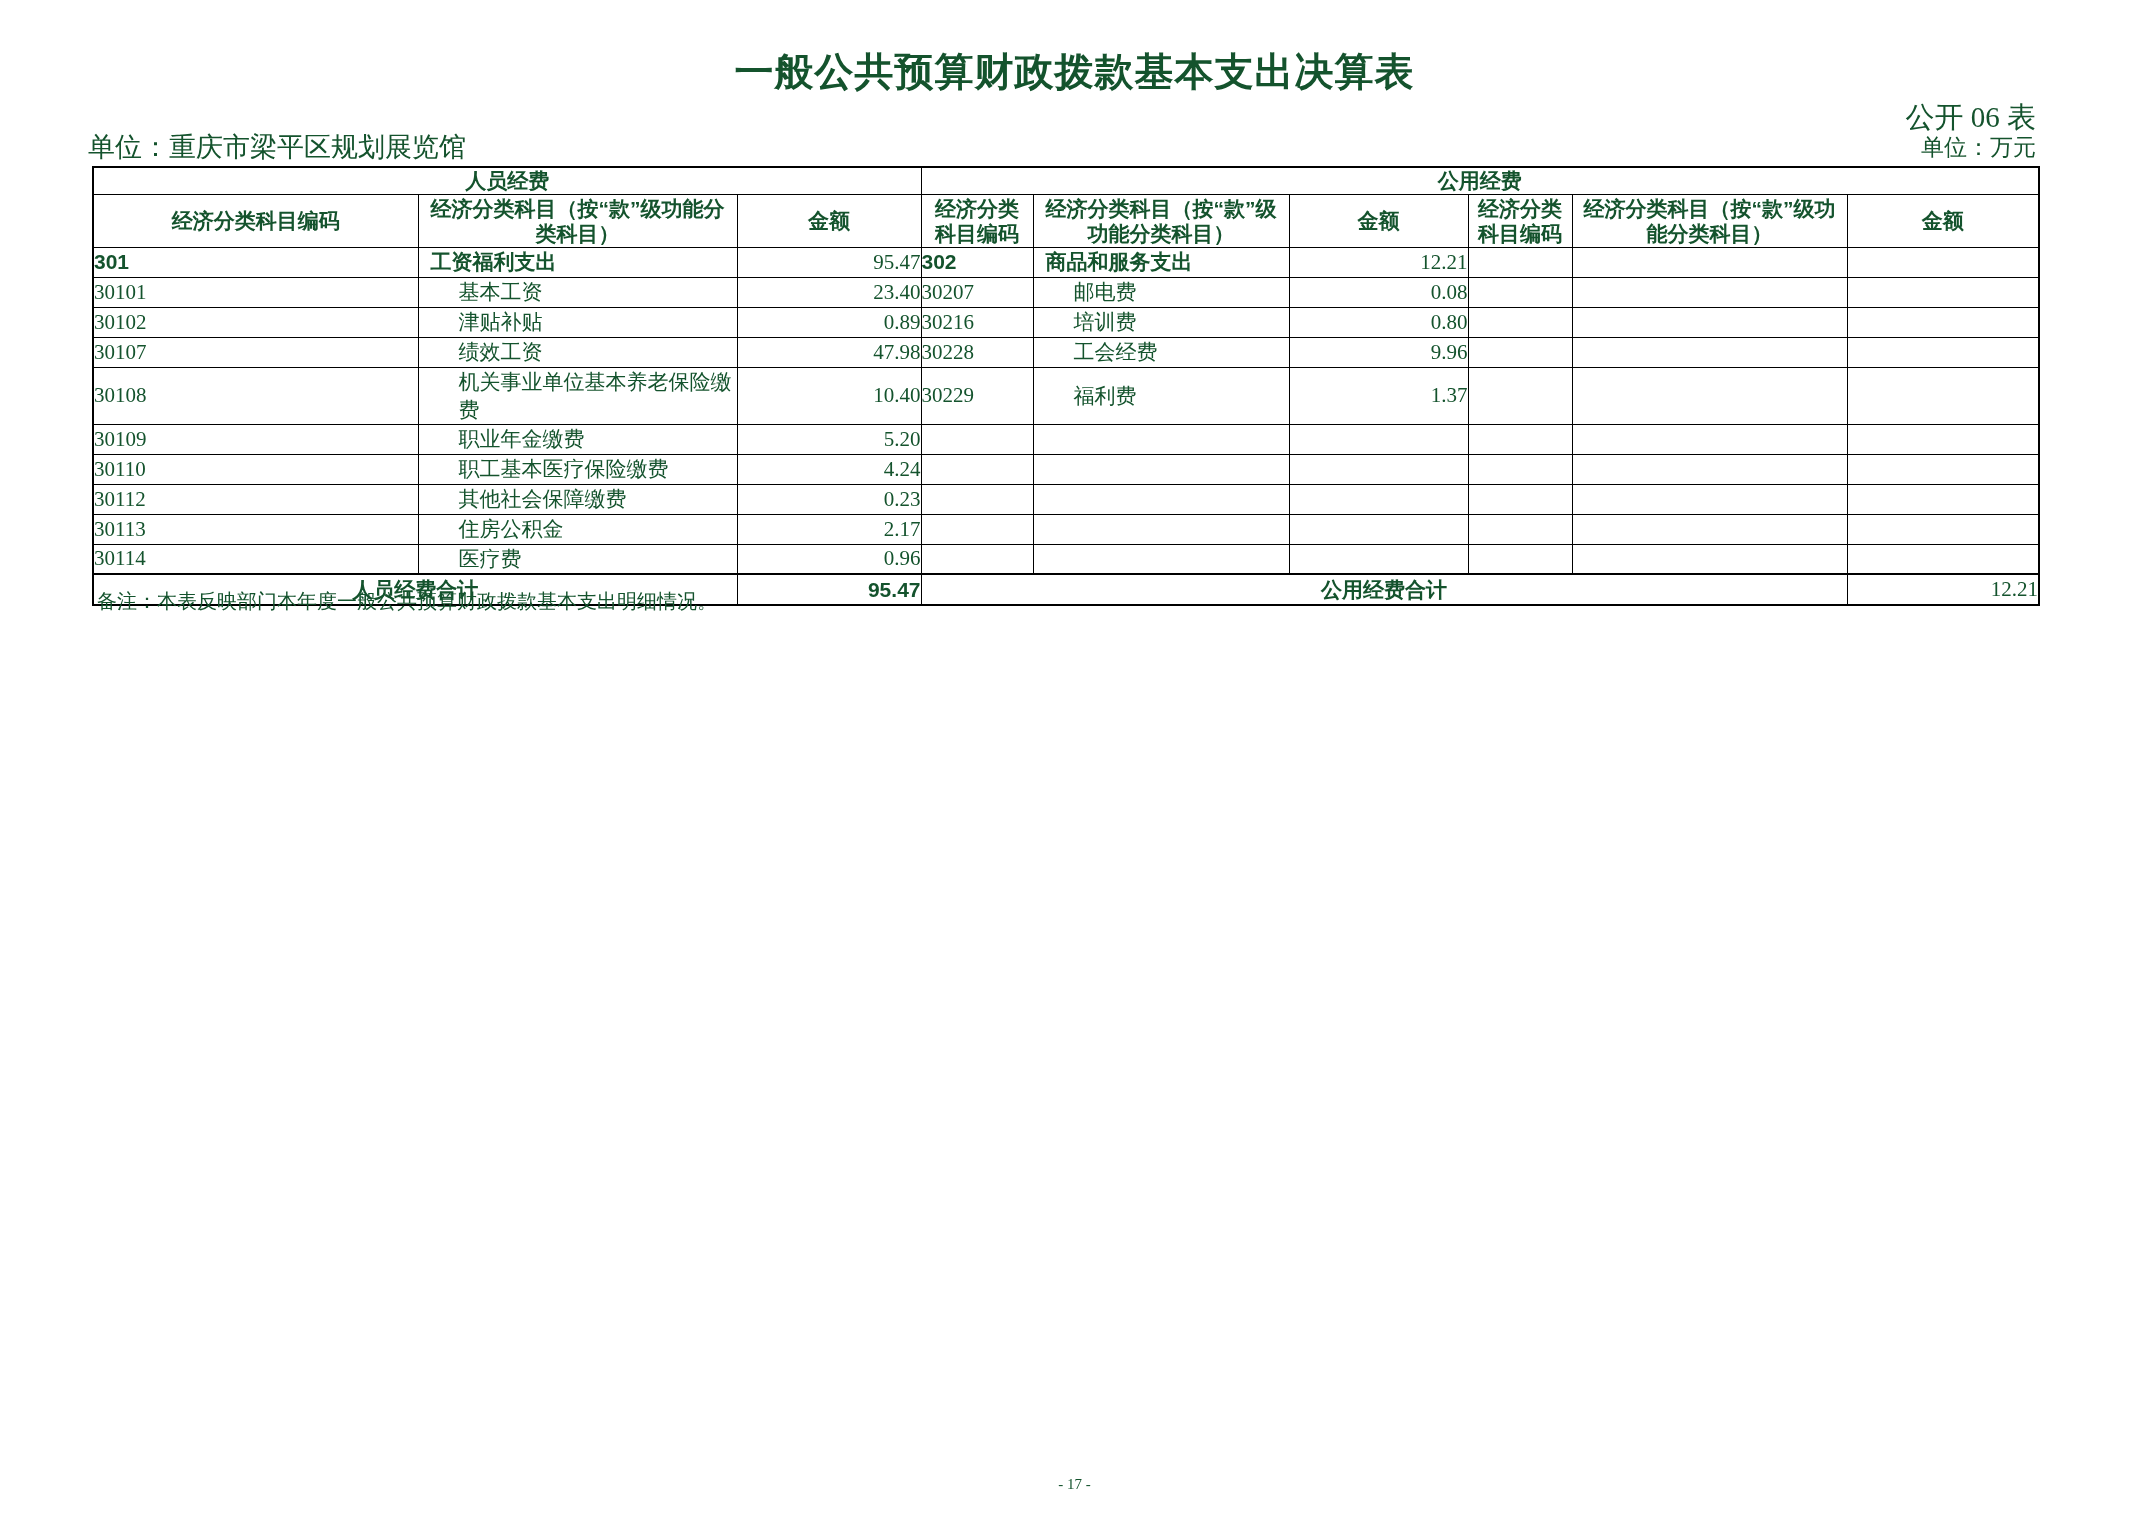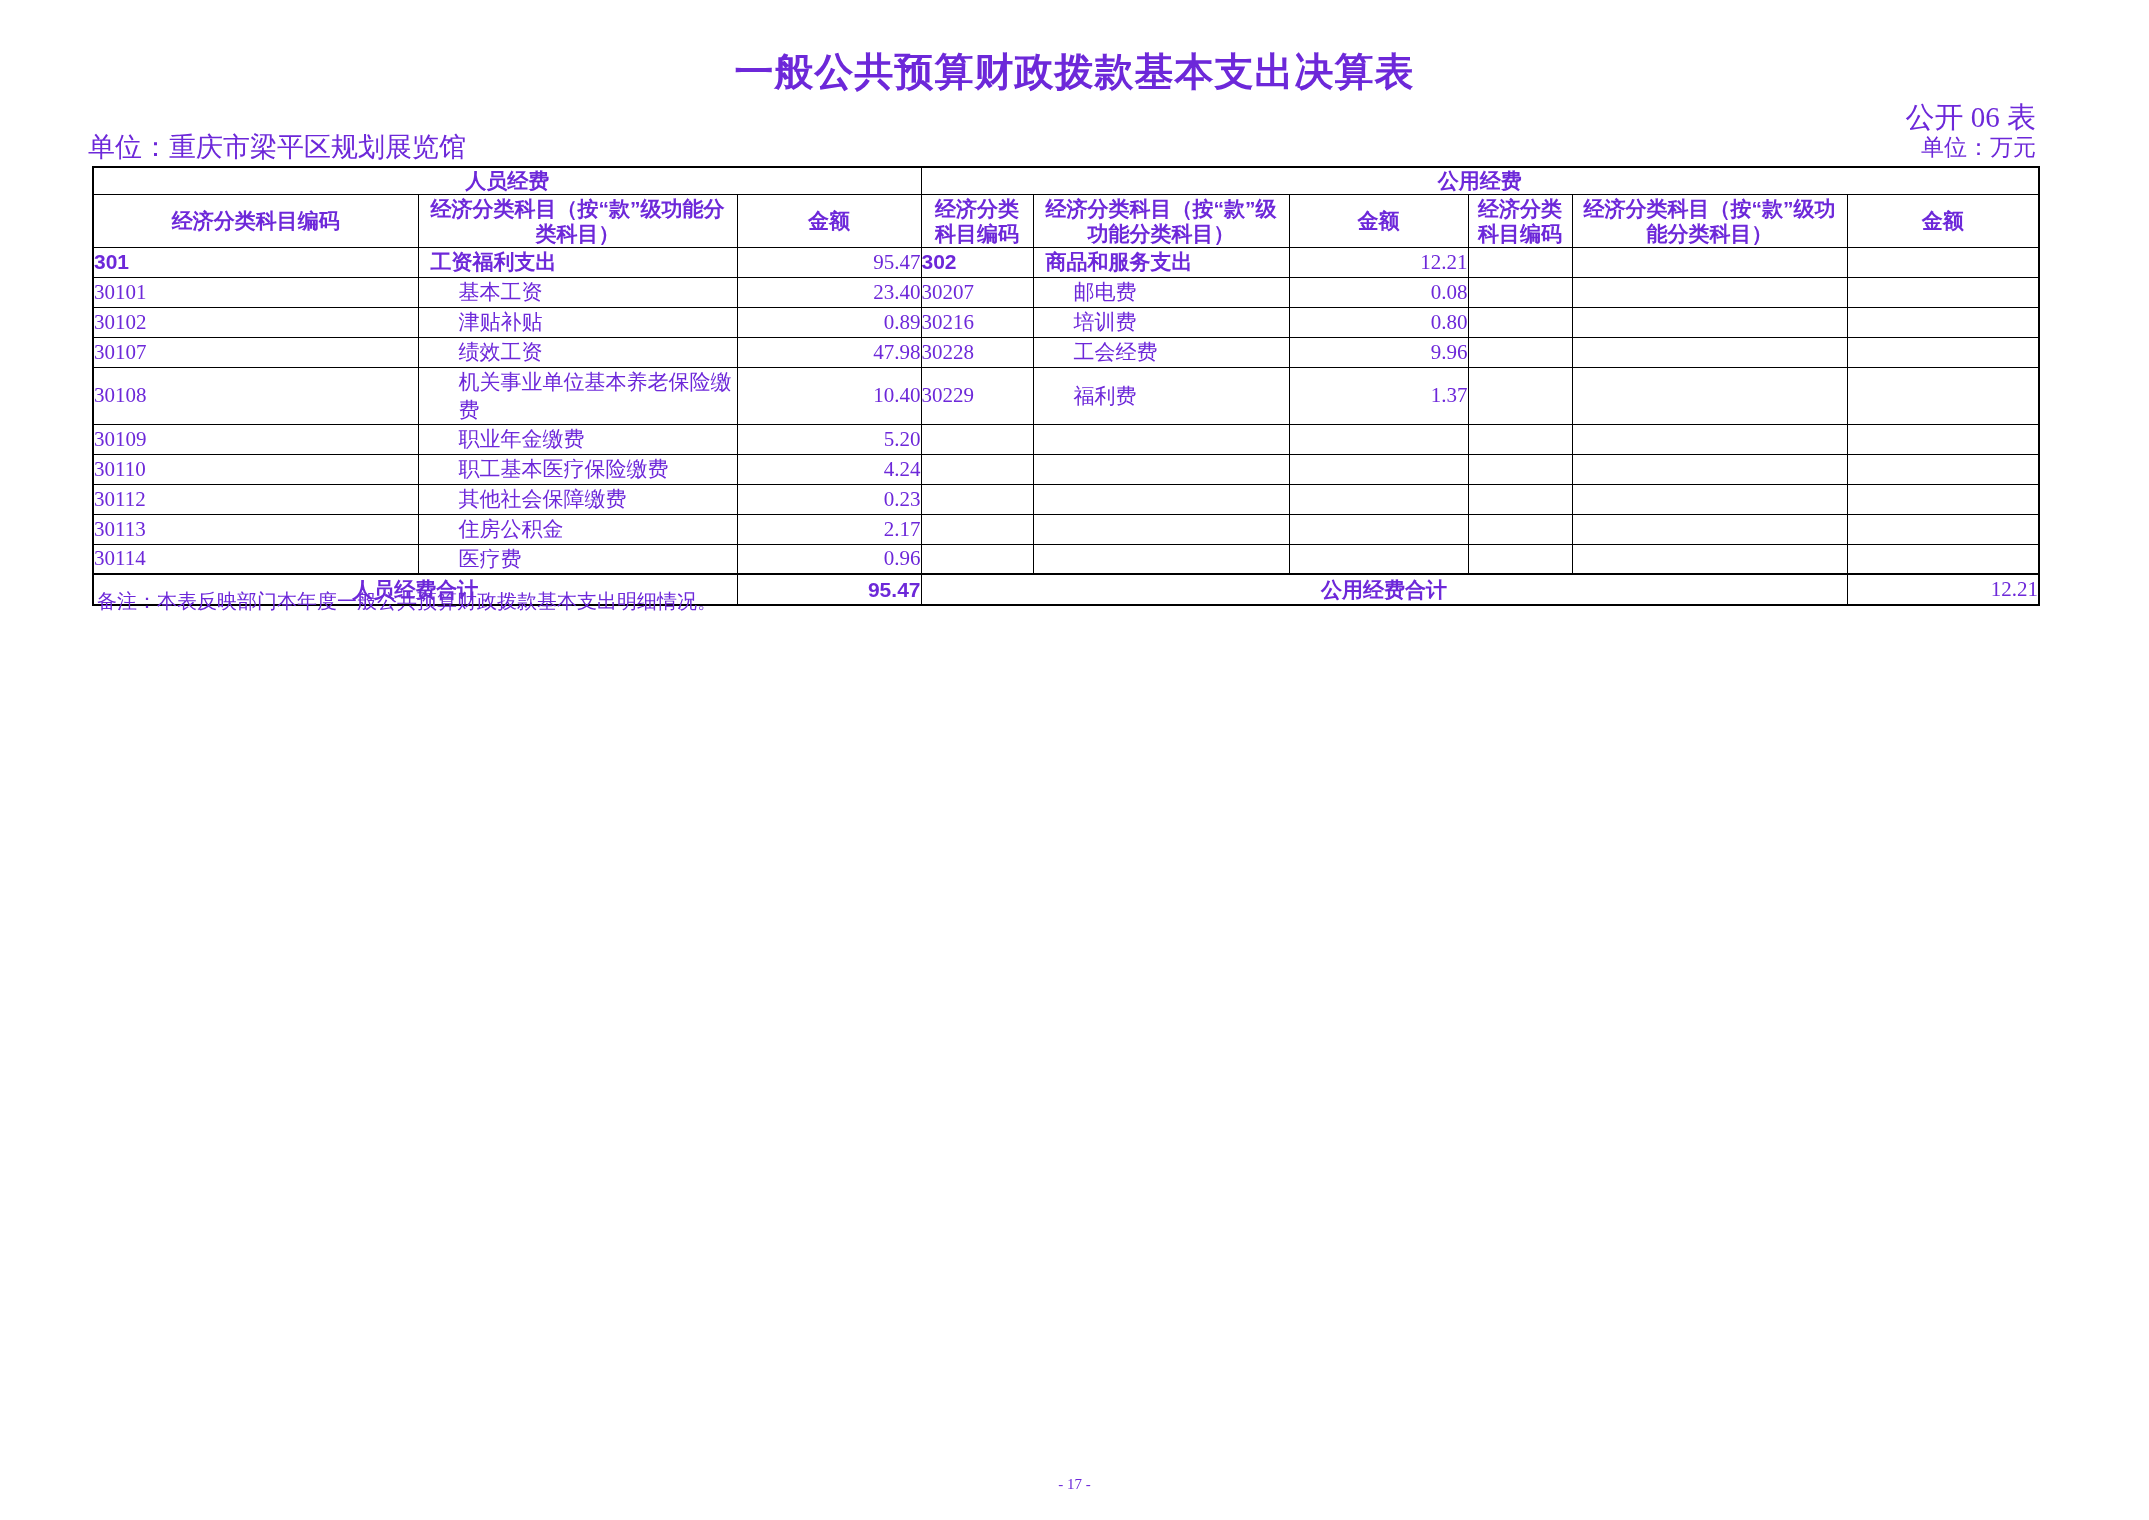--- a/index.html
+++ b/index.html
@@ -1,21 +1,21 @@
 <!DOCTYPE html>
 <html><head>
 <meta charset="utf-8">
 <style>
   html,body { margin:0; padding:0; background:#e8e8e8; }
   .page {
     position:relative;
     width:2149px; height:1520px;
     background:#ffffff;
     font-family:"Liberation Serif", serif;
-    color:#6d28d9;
+    color:#14532d;
     overflow:hidden;
   }
   .title {
     position:absolute; top:50px; left:0; width:100%;
     text-align:center;
     font-family:"Liberation Sans", sans-serif;
     font-weight:bold; font-size:39px; line-height:44px;
     letter-spacing:1px;
   }
   .doc-label {

